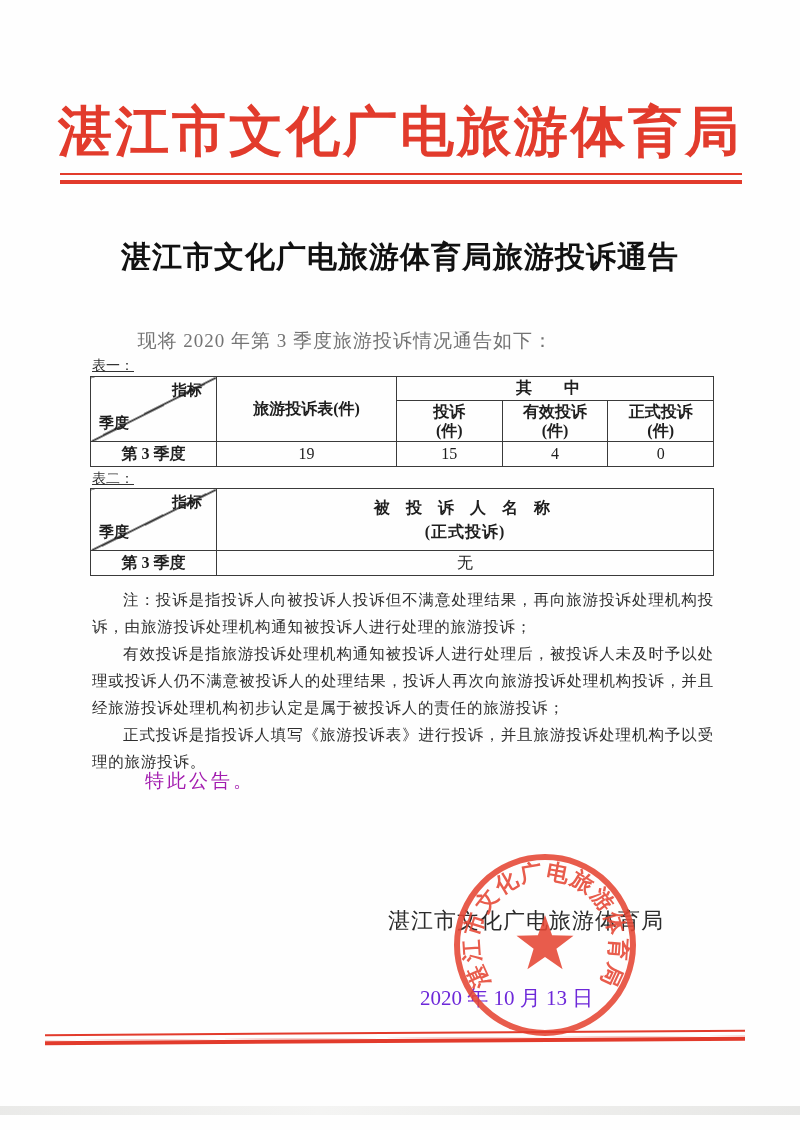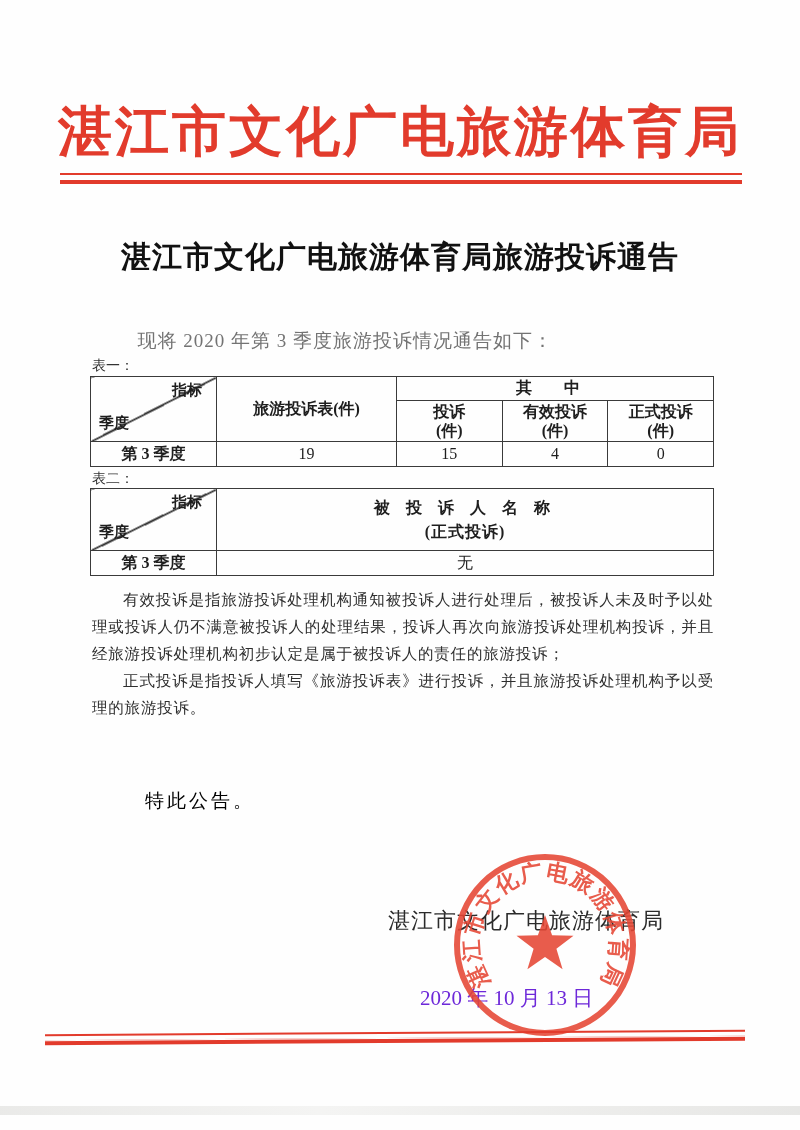--- a/index.html
+++ b/index.html
@@ -35,21 +35,21 @@
     letter-spacing: 1px; white-space: nowrap;
   }
 
   .intro {
     position: absolute; top: 328px; left: 92px; right: 88px;
     font-size: 19px; color: #737373;
     text-indent: 2.4em; letter-spacing: 1px;
   }
 
   
-  .tbl-label { position: absolute; left: 92px; font-size: 14px; color: #333; }
+  .tbl-label { position: absolute; left: 92px; font-size: 14px; color: #333; text-decoration: underline; }
   .tbl-label.one { top: 357px; }
   .tbl-label.two { top: 470px; }
 
   table.data {
     position: absolute; left: 90px; width: 624px;
     border-collapse: collapse; table-layout: fixed;
     font-size: 16px; color: #1e1e1e;
   }
   table.one { top: 376px; }
   table.two { top: 488px; }
@@ -84,22 +84,22 @@
 
   
   .notes {
     position: absolute; top: 586px; left: 92px; width: 622px;
     font-size: 15.5px; line-height: 27px; color: #2e2e2e;
     text-align: justify; letter-spacing: 0.8px;
   }
   .notes p { text-indent: 2em; margin: 0; }
 
   .closing {
-    position: absolute; top: 788px; left: 145px;
-    font-size: 19px; letter-spacing: 3px; color: #000000;
+    position: absolute; top: 768px; left: 145px;
+    font-size: 19px; letter-spacing: 3px; color: #a21caf;
   }
 
   
   .sig-org {
     position: absolute; top: 906px; left: 388px; width: 262px;
     font-size: 22px; text-align: center; letter-spacing: 1px;
     color: #2b2b2b; white-space: nowrap;
   }
   .sig-date {
     position: absolute; top: 951px; left: 420px; width: 210px;
@@ -183,20 +183,21 @@
       </th>
     </tr>
     <tr class="d-row">
       <td class="q">第 3 季度</td>
       <td>无</td>
     </tr>
   </tbody>
     </table>
 
   <div class="notes">
+    <p>注：投诉是指投诉人向被投诉人投诉但不满意处理结果，再向旅游投诉处理机构投诉，由旅游投诉处理机构通知被投诉人进行处理的旅游投诉；</p>
     <p>有效投诉是指旅游投诉处理机构通知被投诉人进行处理后，被投诉人未及时予以处理或投诉人仍不满意被投诉人的处理结果，投诉人再次向旅游投诉处理机构投诉，并且经旅游投诉处理机构初步认定是属于被投诉人的责任的旅游投诉；</p>
     <p>正式投诉是指投诉人填写《旅游投诉表》进行投诉，并且旅游投诉处理机构予以受理的旅游投诉。</p>
   </div>
 
   <div class="closing">特此公告。</div>
 
   <div class="sig-org">湛江市文化广电旅游体育局</div>
   <div class="sig-date">2020 年 10 月 13 日</div>
 
   <svg class="seal" viewBox="0 0 190 190" xmlns="http://www.w3.org/2000/svg">

